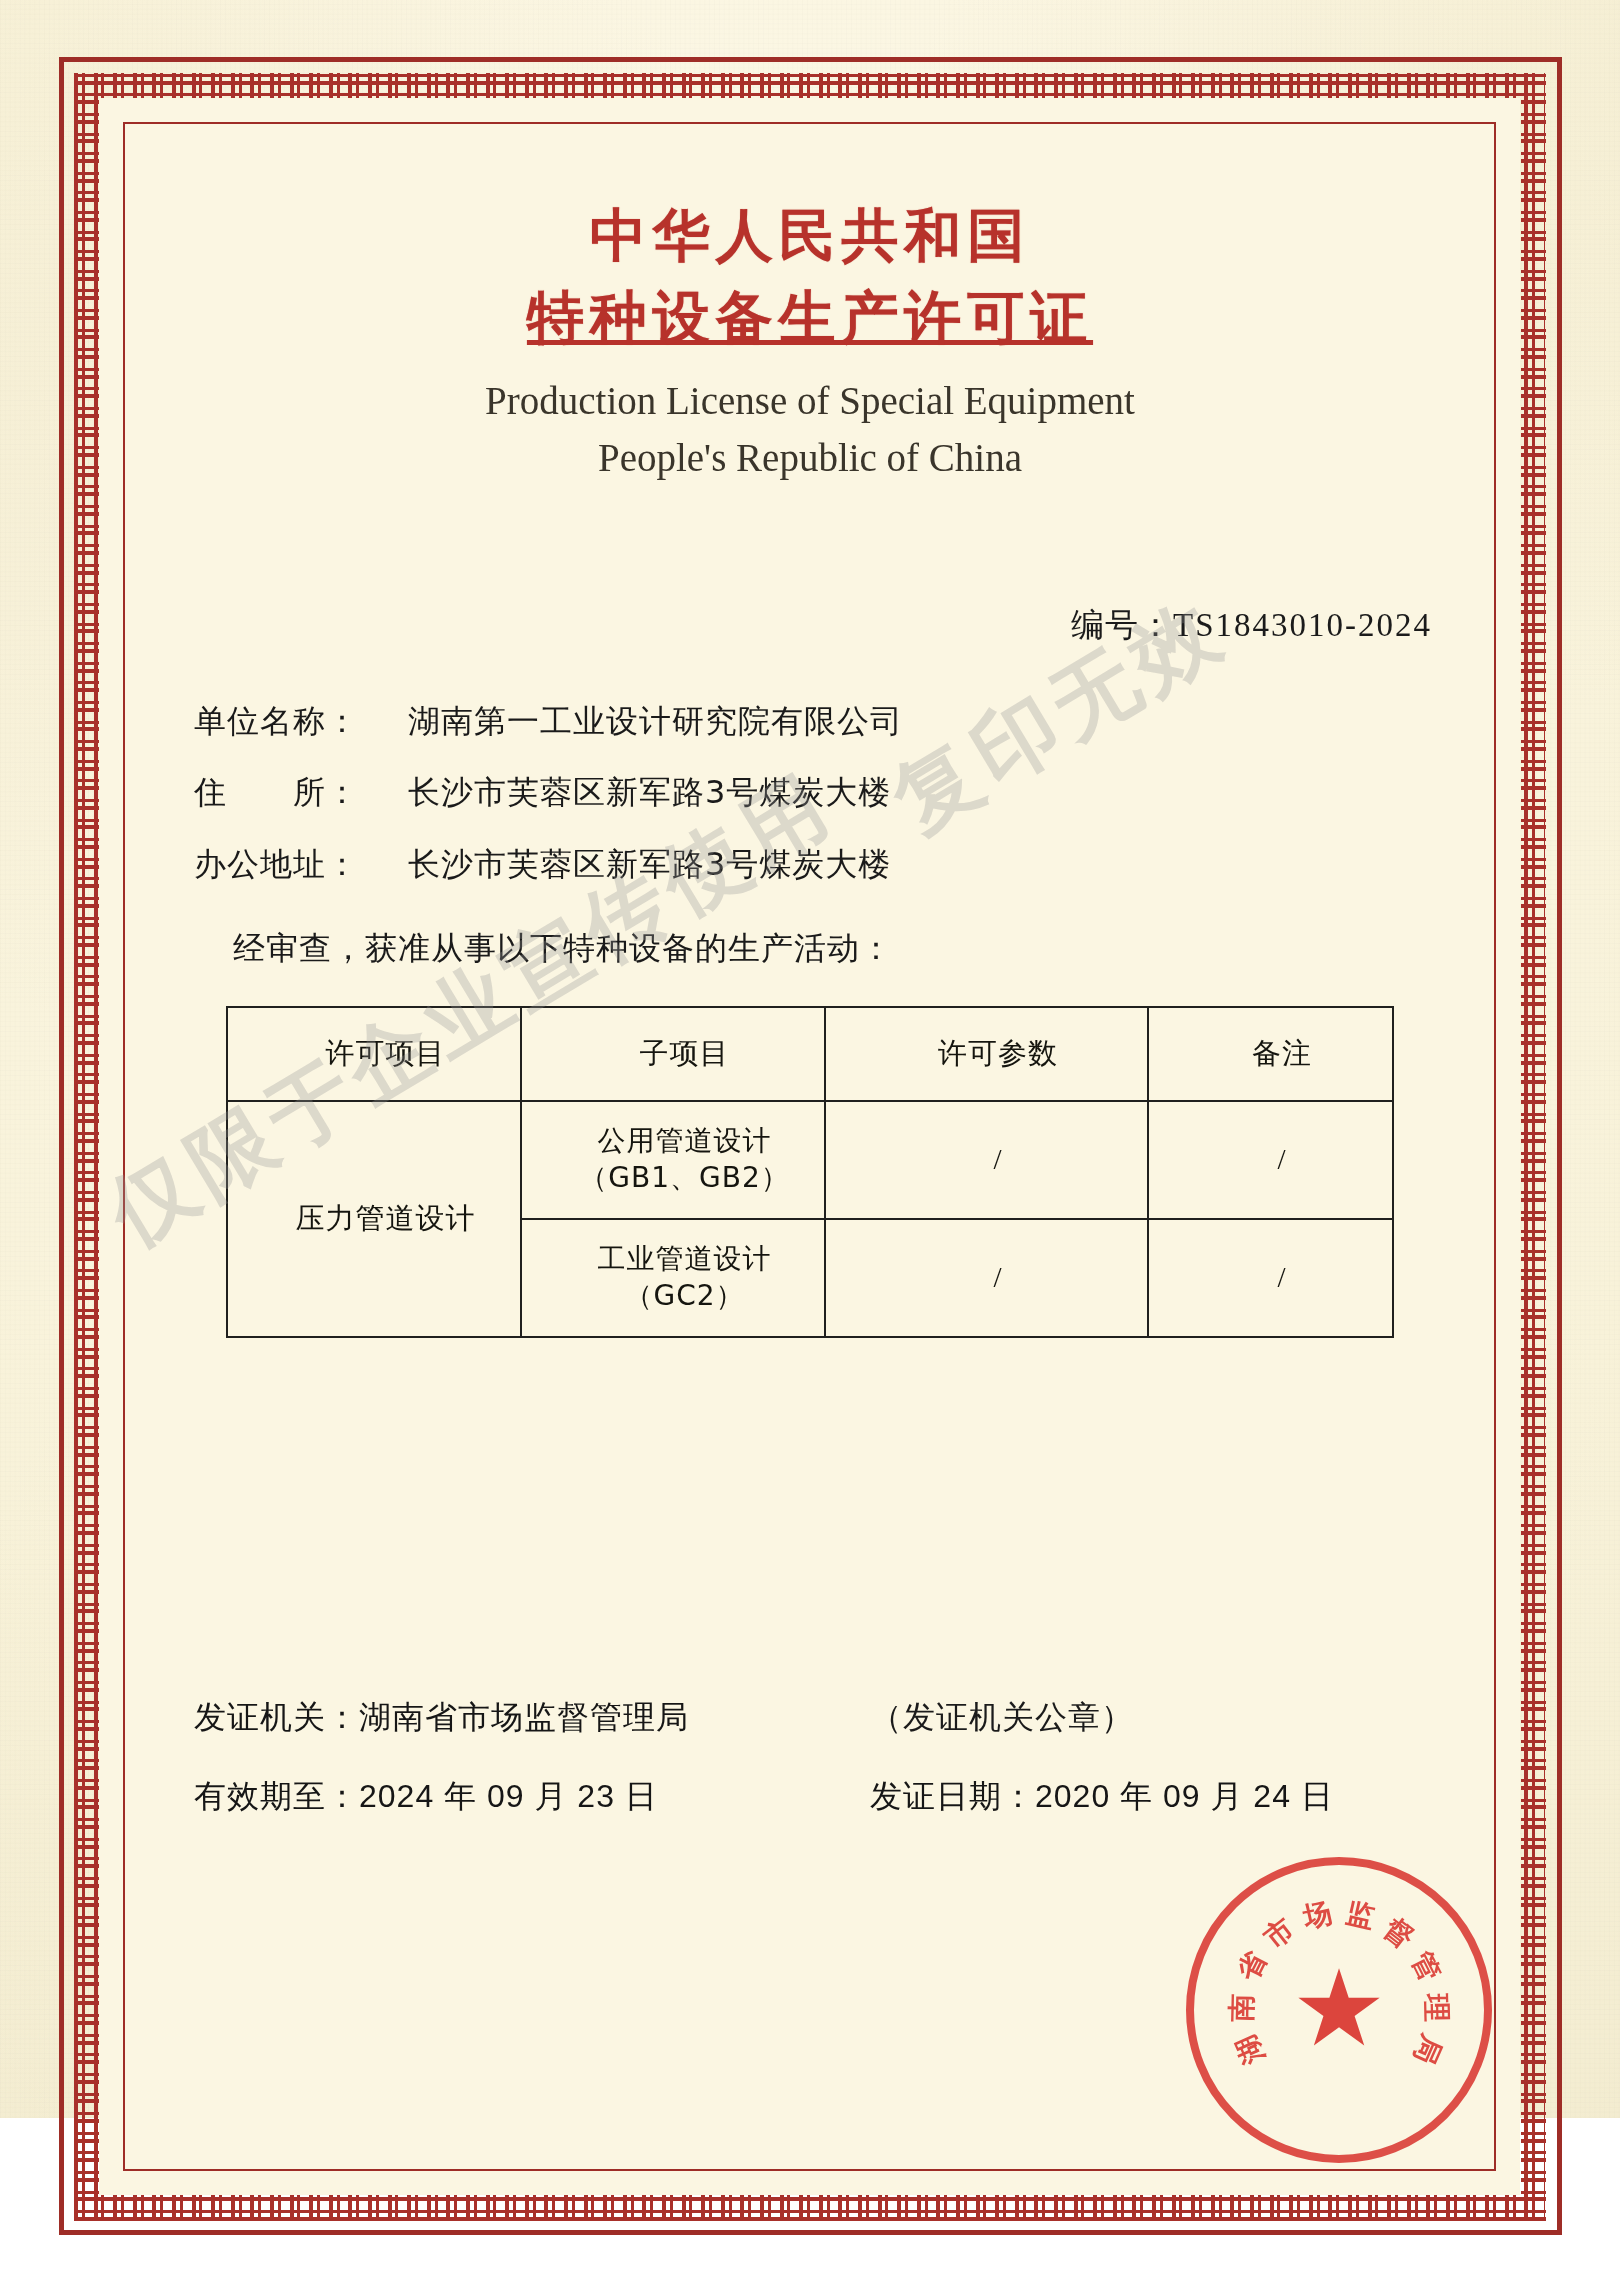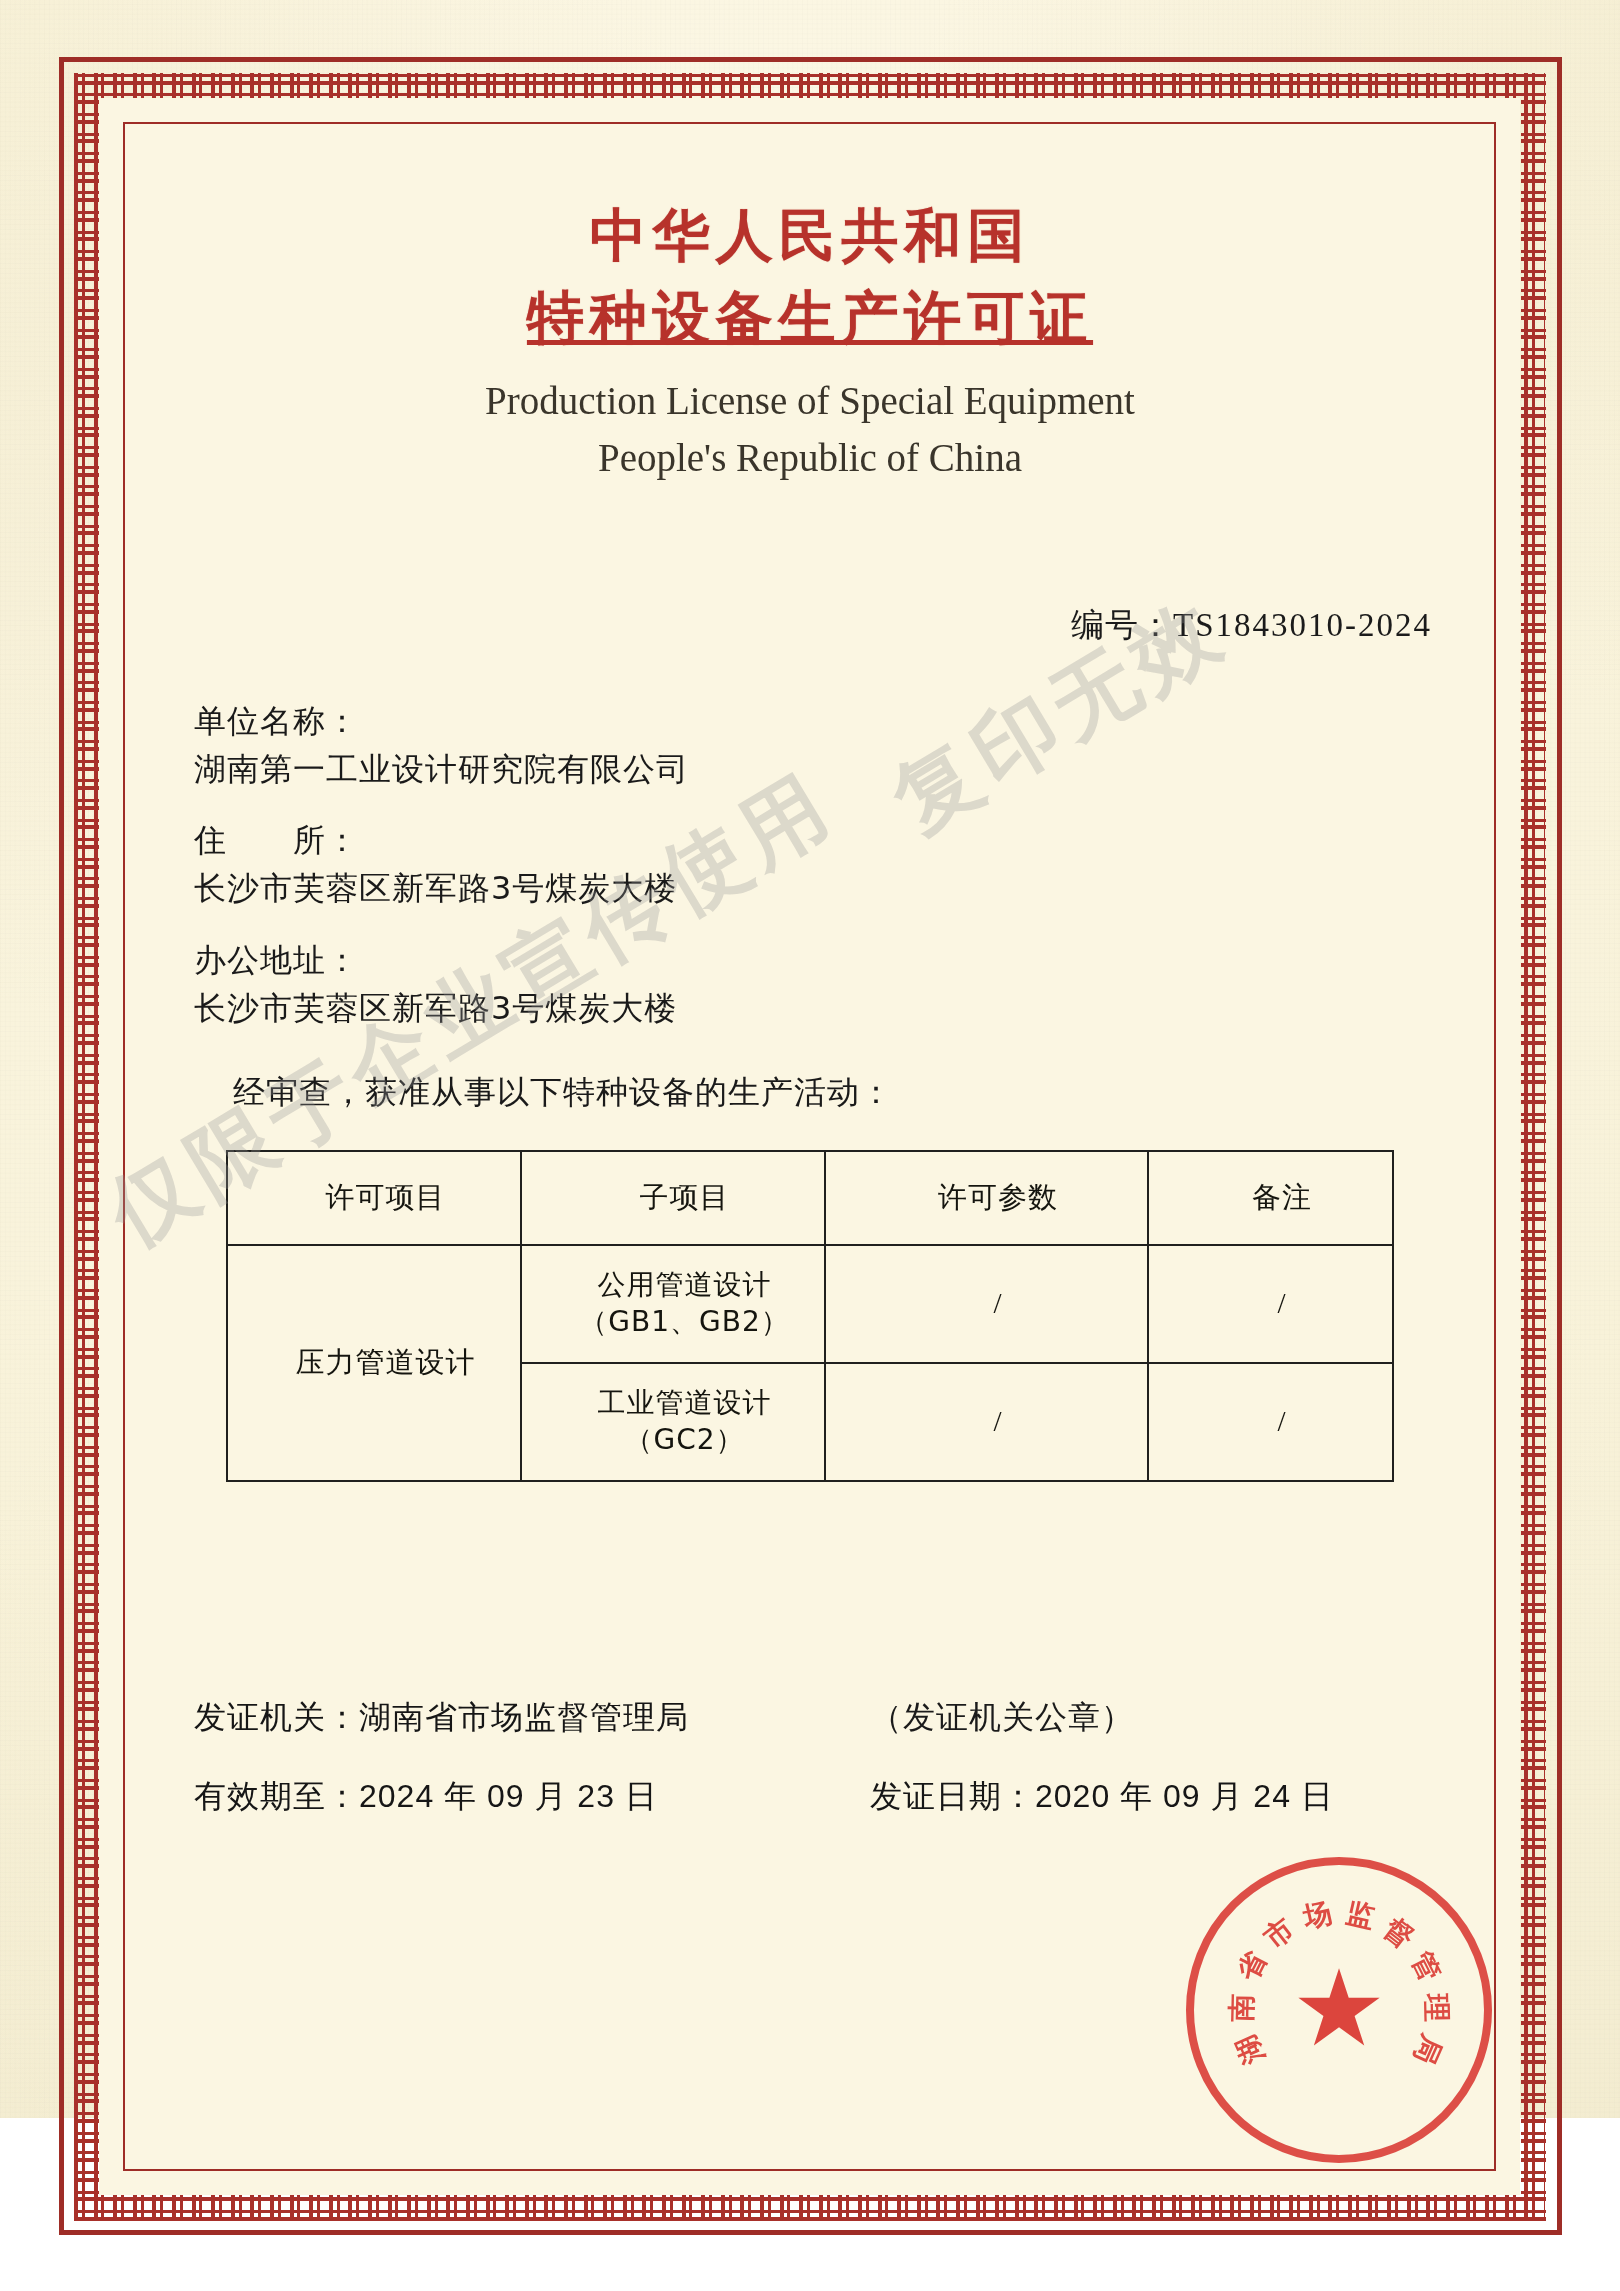--- a/index.html
+++ b/index.html
@@ -147,21 +147,20 @@
     padding-left: 47px;
   }
   .field-row {
     display: flex;
     align-items: baseline;
     font-size: 32px;
     color: #1a1a1a;
     font-family: "DejaVu Sans", sans-serif;
     margin-bottom: 23.5px;
     line-height: 1.5;
-    flex-direction: column;
   }
   .field-label {
     width: 214px;
     flex: none;
     letter-spacing: 1px;
   }
   .field-label.spaced {
     letter-spacing: 1px;
   }
   .field-value {

